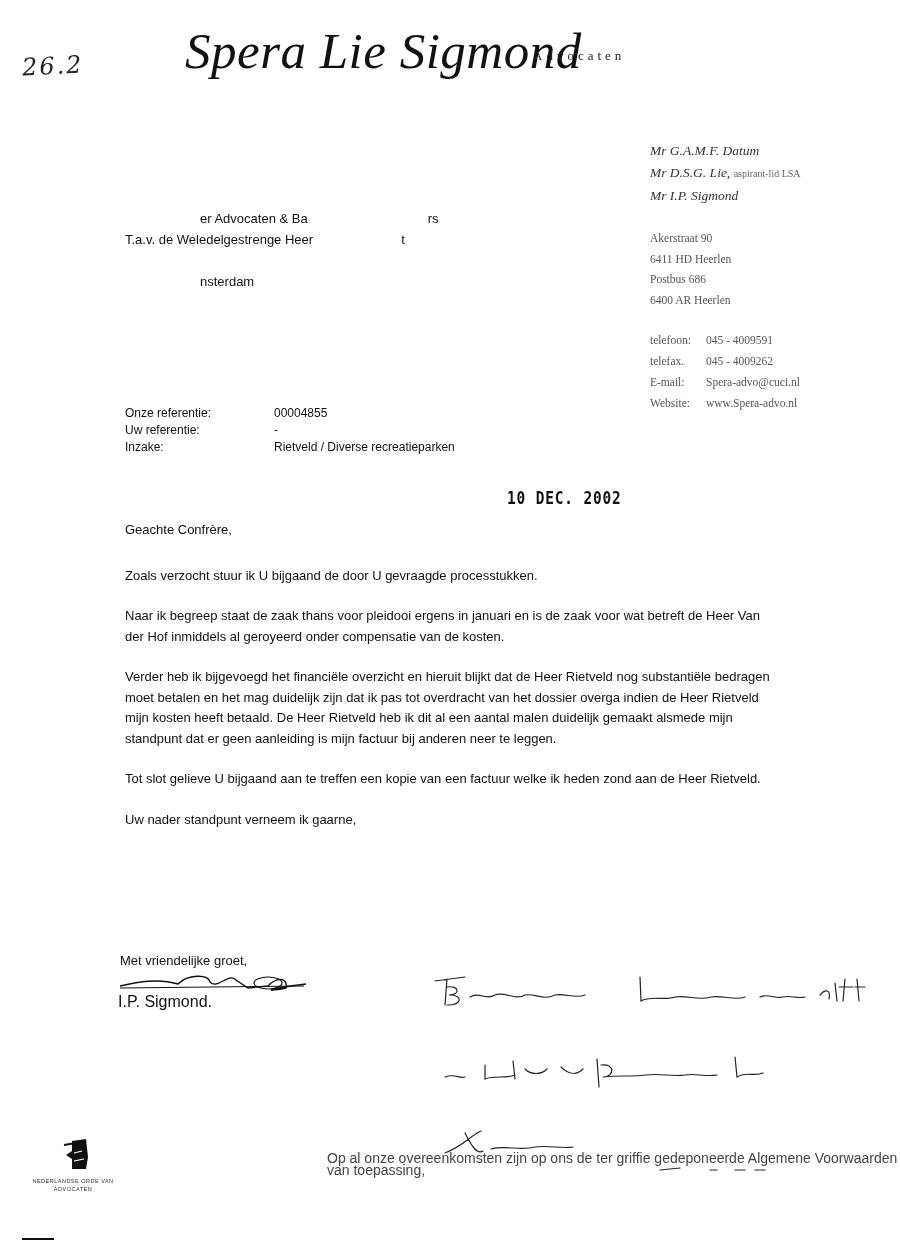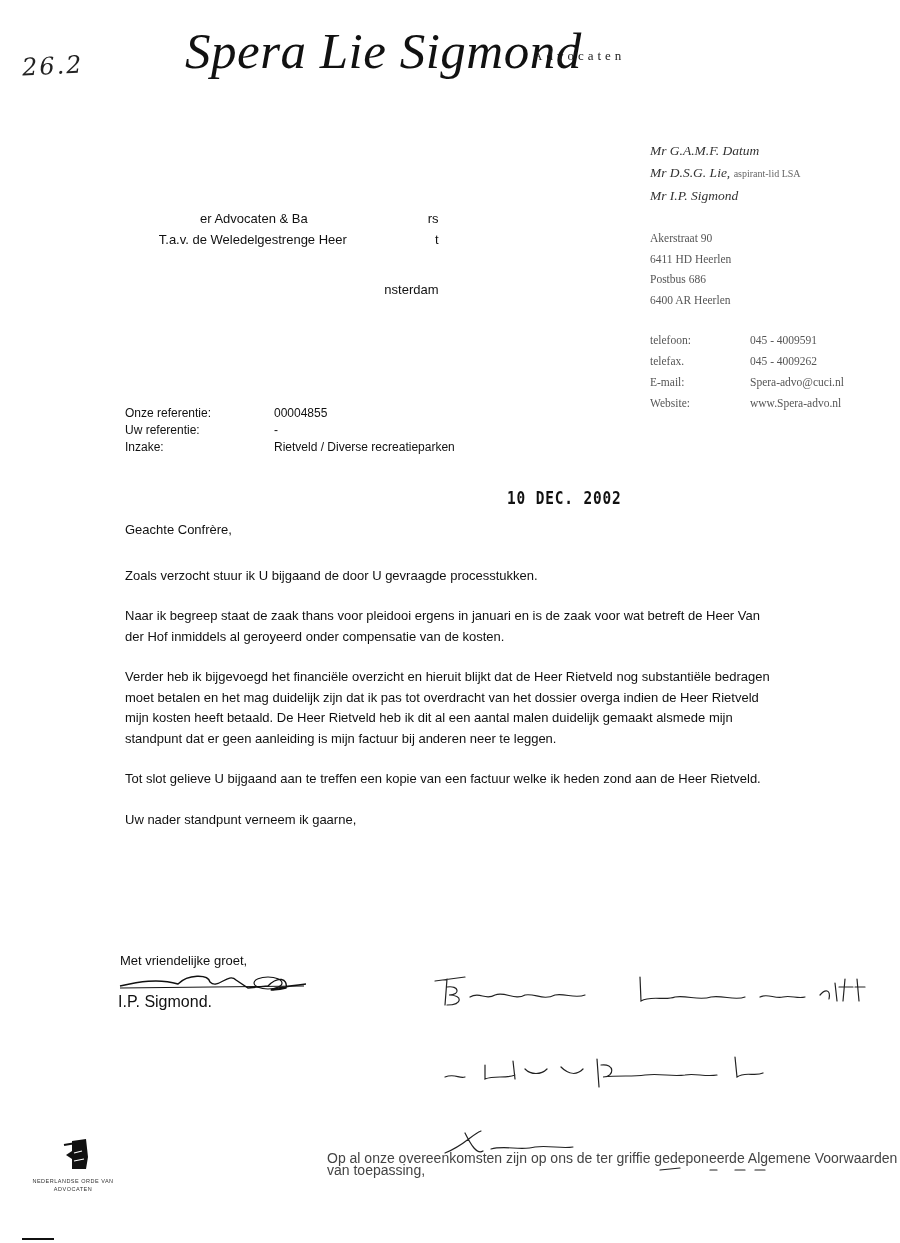--- a/index.html
+++ b/index.html
@@ -7,25 +7,25 @@
   .abs { position: absolute; }
   .hand { font-family: "DejaVu Serif", serif; font-style: italic; color: #222; }
   .page-num { left: 22px; top: 52px; font-size: 24px; letter-spacing: 2px; transform: rotate(-3deg); }
   .firm-name { left: 185px; top: 22px; font-family: "Liberation Serif", serif; font-style: italic; font-size: 51px; color: #111; letter-spacing: 0.5px; }
   .firm-sub { left: 533px; top: 48px; font-family: "Liberation Serif", serif; font-size: 13px; letter-spacing: 4px; color: #222; }
   .partners { left: 650px; top: 140px; font-family: "Liberation Serif", serif; font-size: 13.5px; color: #333; line-height: 22px; }
   .partners .p { font-style: italic; }
   .partners .note { font-style: normal; font-size: 10px; color: #666; }
   .address { left: 650px; top: 228px; font-family: "Liberation Serif", serif; font-size: 11.5px; color: #555; line-height: 20.5px; }
   .contact { left: 650px; top: 330px; font-family: "Liberation Serif", serif; font-size: 11.5px; color: #555; line-height: 21px; }
-  .contact .row { display: flex; gap: 44px; }
+  .contact .row { display: flex; }
   .contact .lbl { width: 56px; display: inline-block; }
-  .recipient { left: 125px; top: 208px; font-size: 13px; line-height: 21px; text-align: right; }
+  .recipient { left: 125px; top: 208px; font-size: 13px; line-height: 21px; }
   .recipient .l1 { padding-left: 75px; }
-  .recipient .l3 { padding-left: 75px; margin-top: 29px; }
+  .recipient .l3 { padding-left: 75px; margin-top: 21px; }
   .meta { left: 125px; top: 405px; font-size: 12px; line-height: 17px; }
   .meta .row { display: flex; }
   .meta .k { width: 149px; }
   .stamp { left: 507px; top: 488px; font-family: "DejaVu Sans Mono", monospace; font-weight: bold; font-size: 17px; letter-spacing: 1px; color: #111; transform: scaleX(0.85); transform-origin: left; }
   .body-text { left: 125px; top: 520px; width: 660px; font-size: 13px; line-height: 20.5px; }
   .body-text p { margin: 0 0 20px 0; }
   .closing { left: 120px; top: 952px; font-size: 13px; line-height: 18px; }
   .signature { left: 118px; top: 968px; width: 190px; height: 26px; }
   .signer { left: 118px; top: 993px; font-size: 16px; }
   .handnote { left: 425px; top: 965px; width: 460px; height: 210px; }

